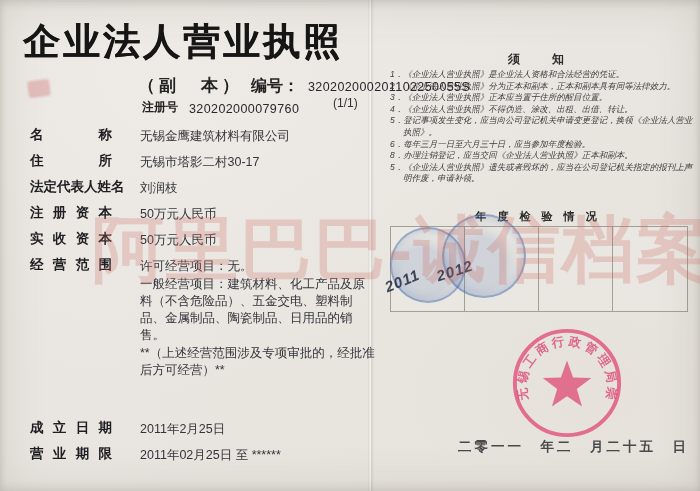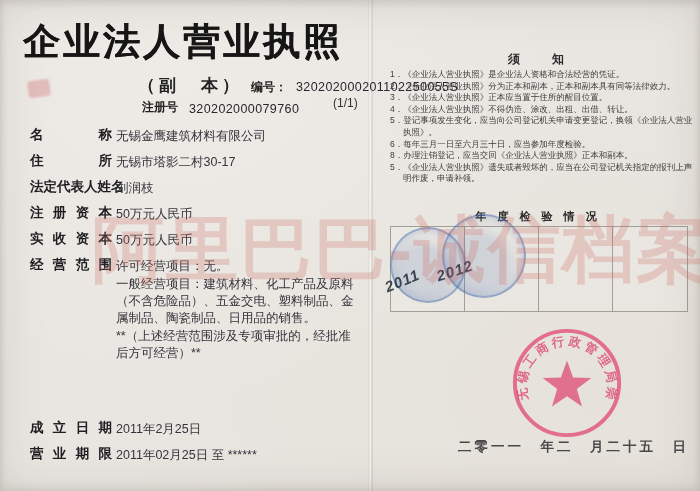--- a/index.html
+++ b/index.html
@@ -20,41 +20,41 @@
   
   .title{left:23px;top:22px;font-size:37px;line-height:1.1;font-weight:900;letter-spacing:3px;color:#161616;
          text-shadow:.6px 0 0 currentColor;}
 
   .red-smudge{left:28px;top:80px;width:22px;height:17px;border-radius:3px;
          background:rgba(196,72,78,.28);filter:blur(1px);transform:rotate(-8deg);}
 
   
   .subheader{left:138px;top:74px;display:flex;align-items:baseline;color:#222;}
   .copy-label{font-size:17px;font-weight:bold;letter-spacing:4px;}
-  .serial-label{font-size:12px;font-weight:bold;margin-left:8px;}
+  .serial-label{font-size:16px;font-weight:bold;margin-left:8px;}
   .serial-number{font-size:12.5px;margin-left:9px;letter-spacing:.4px;color:#27272e;}
   .regline{left:142px;top:99px;display:flex;align-items:flex-start;text-align:right;}
   .reg-label{font-size:12px;font-weight:bold;color:#222;}
   .reg-number{font-size:12.5px;margin-left:11px;margin-top:3px;letter-spacing:.4px;color:#27272e;}
   .pageind{left:333px;top:96px;font-size:12px;color:#333;}
 
   
   .fields{left:30px;top:126px;width:345px;}
   .frow{display:flex;align-items:flex-start;margin-bottom:7px;}
   .flabel{flex:0 0 82px;width:82px;overflow:visible;white-space:nowrap;
           text-align:justify;text-align-last:justify;text-justify:inter-character;
           font-weight:bold;font-size:13.5px;line-height:18px;color:#1e1e22;}
-  .fvalue{margin-left:4px;font-size:12.5px;line-height:17px;padding-top:2px;color:#33343c;width:240px;}
+  .fvalue{margin-left:28px;font-size:12.5px;line-height:17px;padding-top:2px;color:#33343c;width:240px;}
   .scope-line{margin-bottom:1px;}
   .bottom-fields{left:30px;top:419px;width:345px;}
 
   
   .notice-title{left:390px;top:51px;width:302px;text-align:center;font-size:12px;font-weight:bold;letter-spacing:10px;color:#2b2b2b;}
   .notice-list{left:390px;top:69px;width:304px;color:#3c3c3c;}
-  .notice-item{font-size:8.5px;line-height:11.6px;padding-left:13px;text-indent:-13px;}
+  .notice-item{font-size:8.5px;line-height:11.6px;padding-left:13px;text-indent:-13px;font-style:italic;}
   .annual-title{left:390px;top:209px;width:296px;text-align:center;font-size:11px;font-weight:bold;letter-spacing:4px;color:#2b2b2b;}
   .annual-table{left:390px;top:226px;width:296px;height:84px;display:grid;grid-template-columns:repeat(4,1fr);
                 border:1px solid #a39f95;background:rgba(255,255,255,.12);}
   .annual-cell{border-right:1px solid #a39f95;}
   .annual-cell:last-child{border-right:none;}
 
   
   .blue-stamp{border-radius:50%;border:2.5px solid rgba(68,106,172,.5);
               box-shadow:inset 0 0 12px rgba(68,106,172,.32);
               background:radial-gradient(circle at 42% 60%, rgba(68,106,172,.16) 0 40%, rgba(68,106,172,0) 62%);

